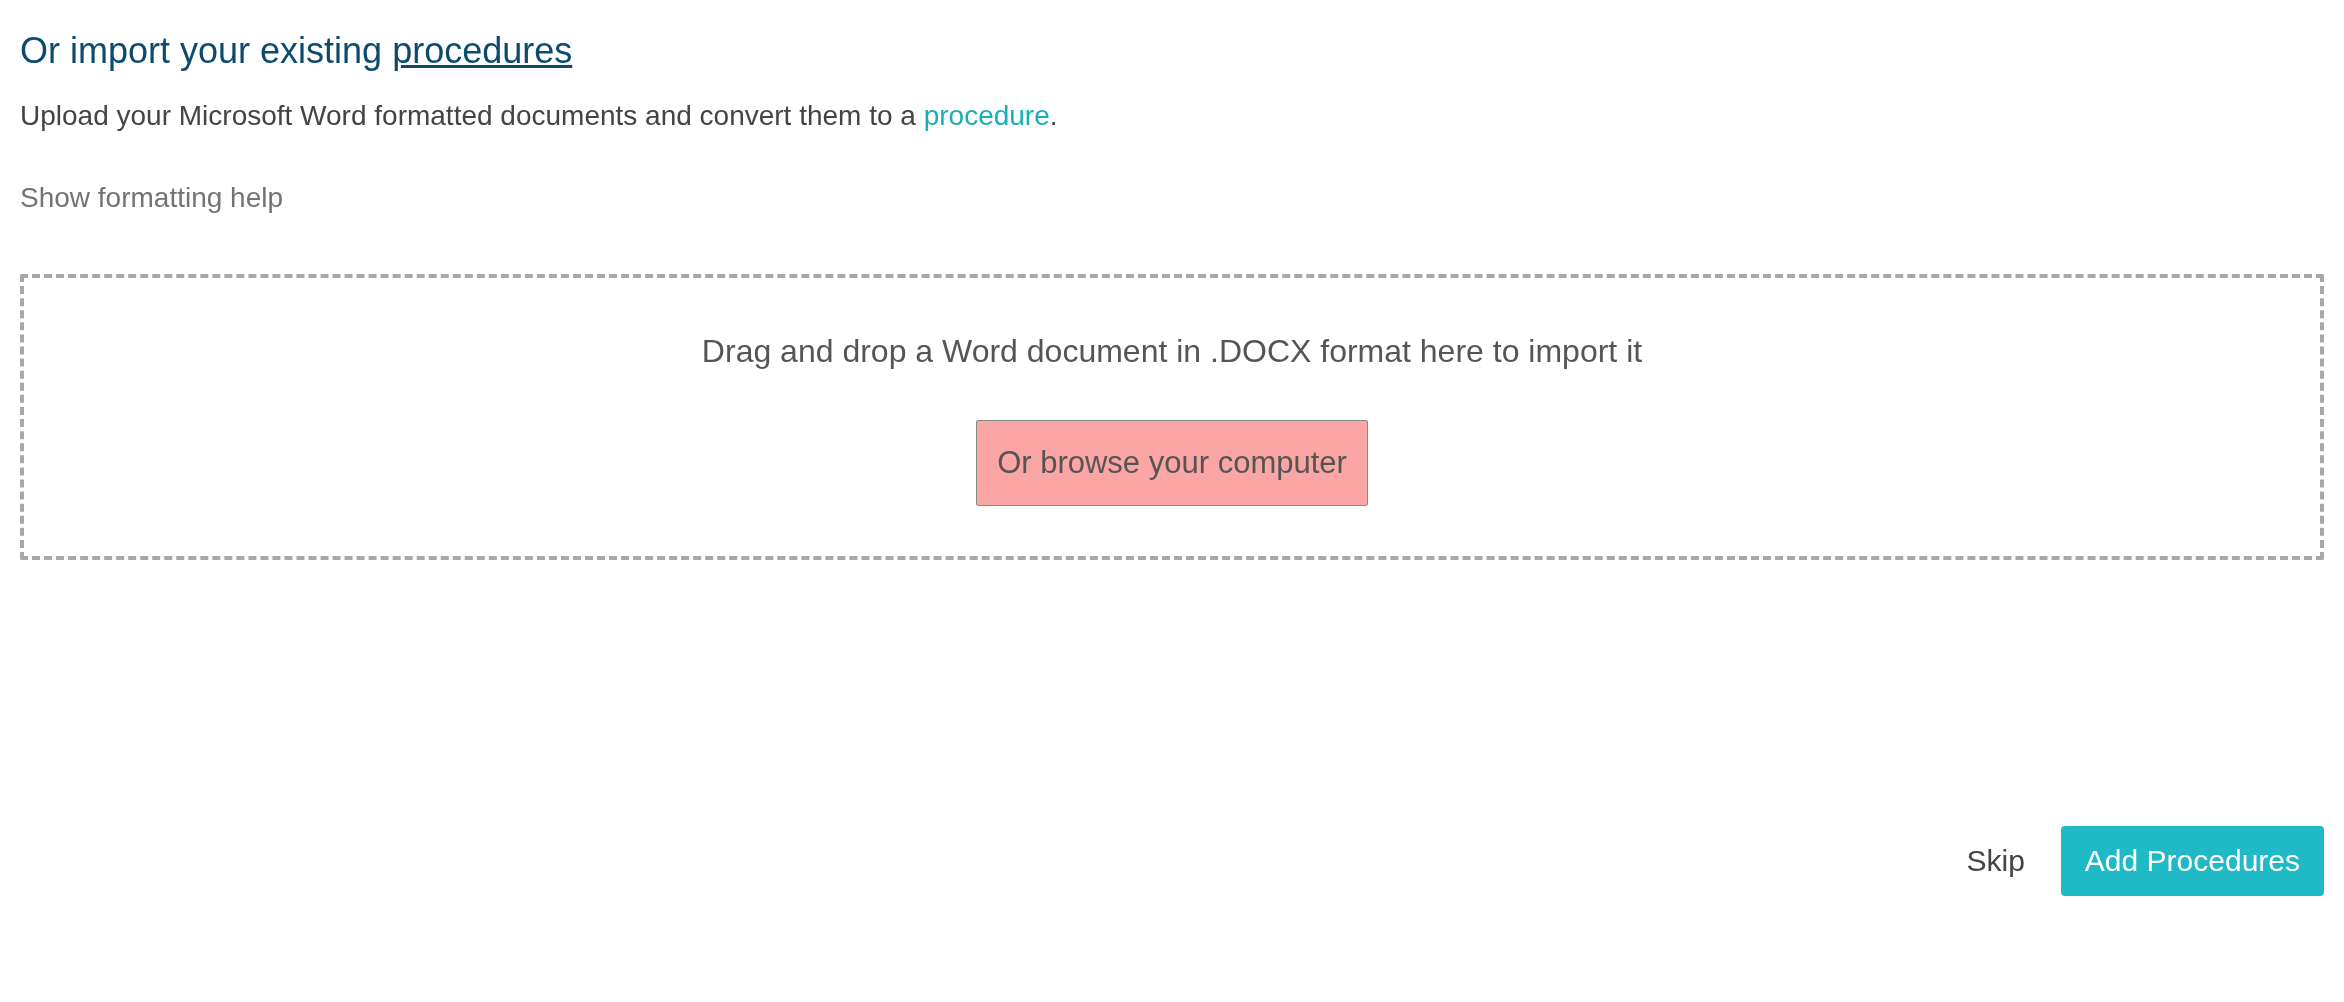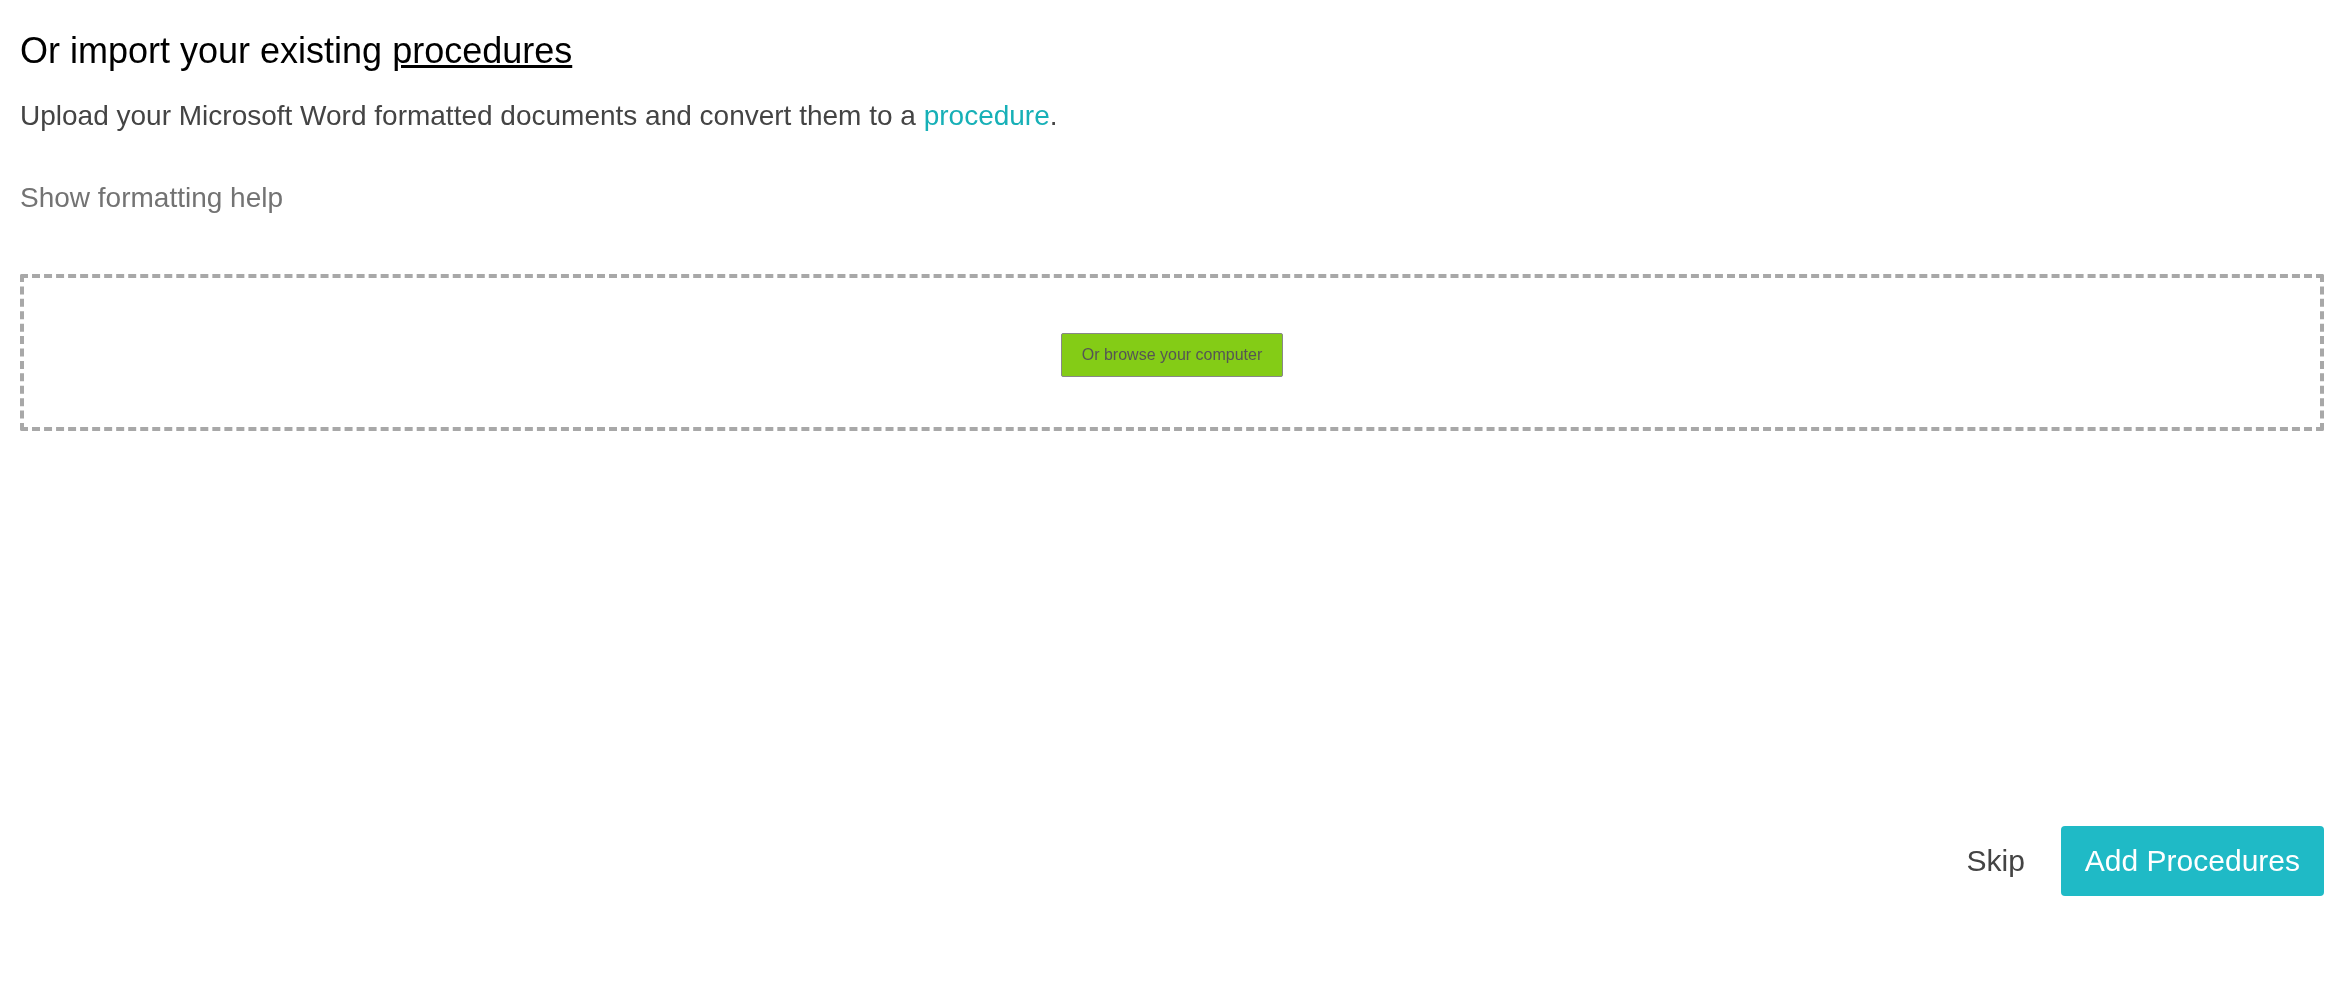--- a/index.html
+++ b/index.html
@@ -16,21 +16,21 @@
       height: 1002px;
     }
     .container {
       width: 100%;
       height: 100%;
       position: relative;
     }
     .heading {
       font-size: 36px;
       font-weight: 400;
-      color: #000000;
+      color: #0c4a6e;
       margin-bottom: 28px;
       margin-top: 10px;
     }
     .underline {
       text-decoration: underline;
     }
     .subtext {
       font-size: 28px;
       color: #444;
       font-weight: 400;
@@ -57,24 +57,24 @@
     }
     .dropzone-text {
       font-size: 32px;
       color: #555;
       font-weight: 400;
       margin-bottom: 50px;
     }
     .browse-button {
       display: inline-block;
       border: 1px solid #888;
-      background: #84cc16;
+      background: #fca5a5;
       color: #555;
-      font-size: 16px;
-      padding: 12px 20px;
+      font-size: 31px;
+      padding: 24px 20px;
       cursor: pointer;
       font-family: inherit;
       border-radius: 2px;
     }
     .footer {
       position: absolute;
       right: 0;
       bottom: 96px;
       display: flex;
       align-items: center;
@@ -109,20 +109,21 @@
     <span>Or import your existing </span><span class="underline">procedures</span>
   </h2>
 
   <p class="subtext">
     <span>Upload your Microsoft Word formatted documents and convert them to a </span><span class="link-text">procedure</span><span>.</span>
   </p>
 
   <span class="help-link">Show formatting help</span>
 
   <div class="dropzone">
+    <div class="dropzone-text">Drag and drop a Word document in .DOCX format here to import it</div>
     <button class="browse-button">Or browse your computer</button>
   </div>
 
   <div class="footer">
     <button class="skip-button">Skip</button>
     <button class="add-button">Add Procedures</button>
   </div>
 </div>
 
 </body></html>

